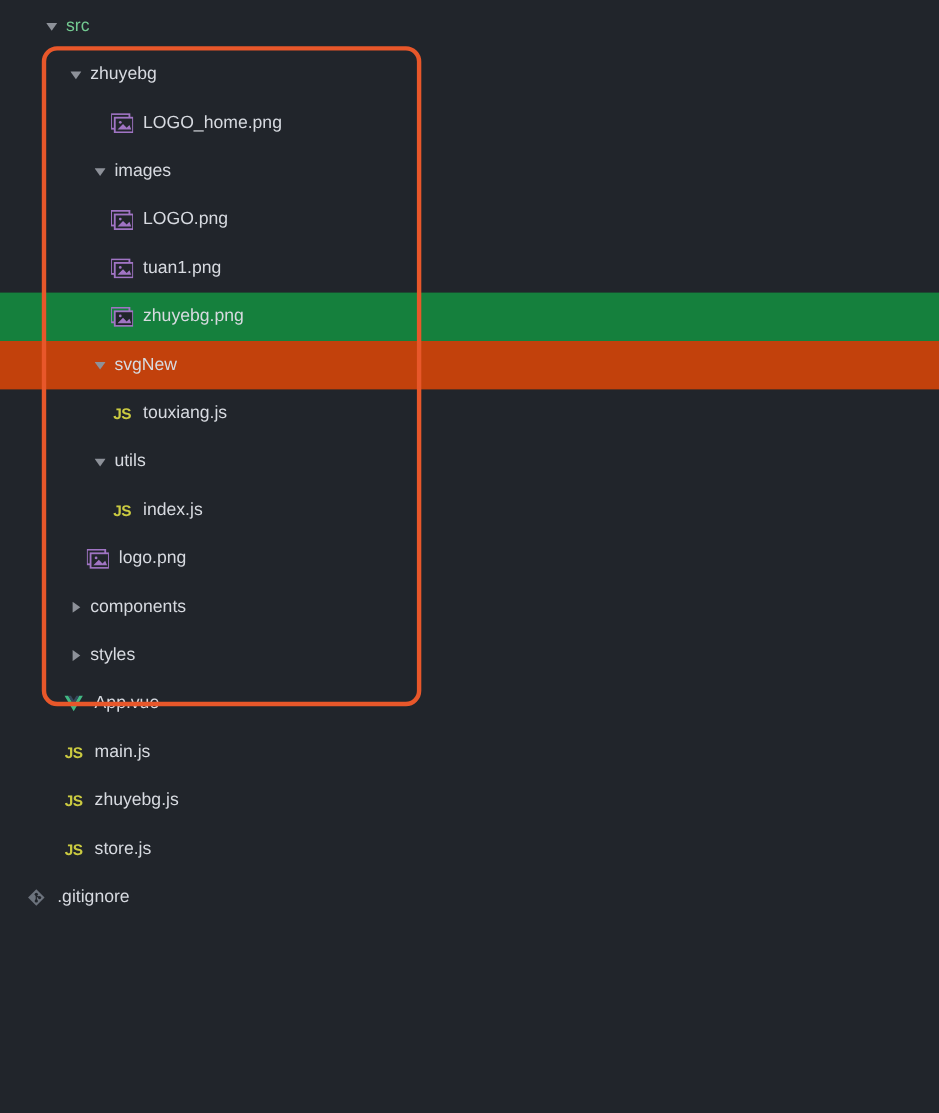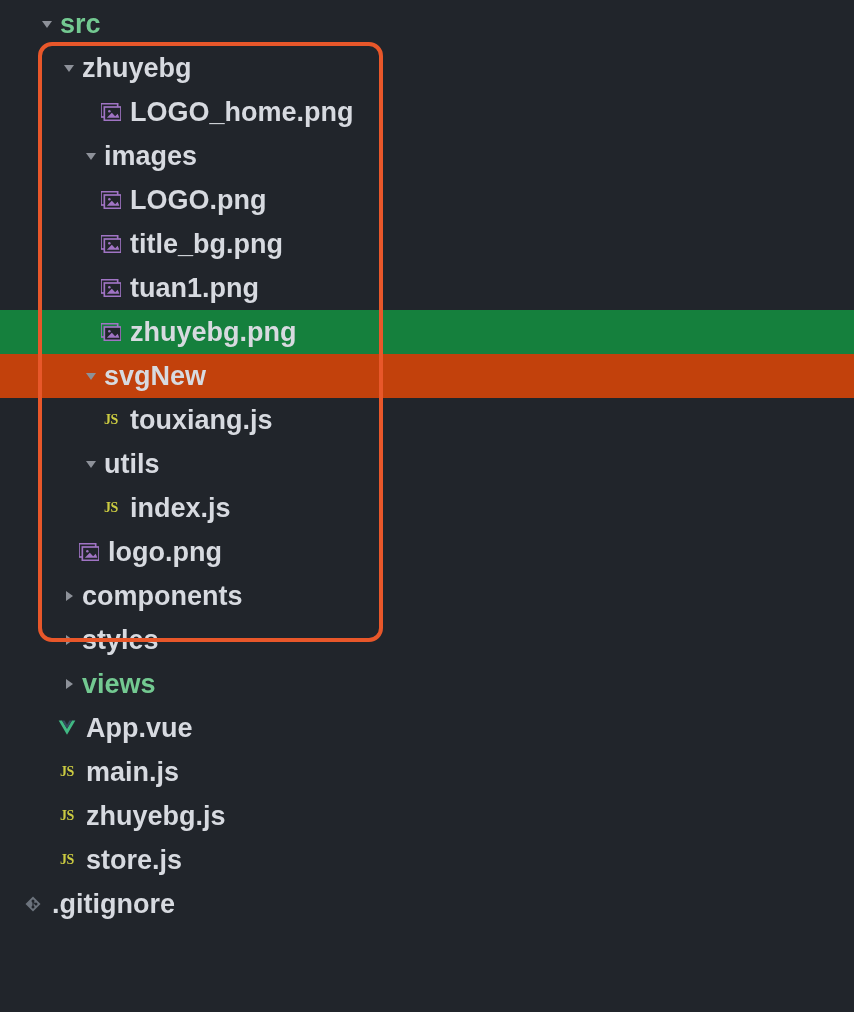--- a/index.html
+++ b/index.html
@@ -54,36 +54,35 @@
       width: 22px;
       height: 22px;
       display: inline-flex;
       align-items: center;
       justify-content: center;
       margin-right: 8px;
       flex-shrink: 0;
     }
     .label {
       color: #d7dae0;
-      font-size: 27px;
-      font-weight: bold;
+      font-size: 16px;
     }
     .label.green {
       color: #73c991;
     }
     .img-icon svg {
       width: 20px;
       height: 18px;
     }
     .js-icon {
       color: #cbcb41;
       font-weight: bold;
       font-size: 14px;
       letter-spacing: -0.5px;
-      font-family: Liberation Serif, serif;
+      font-family: Liberation Sans, sans-serif;
     }
     .vue-icon svg {
       width: 20px;
       height: 18px;
     }
     .git-icon svg {
       width: 18px;
       height: 18px;
     }
     .highlight-box {
@@ -156,32 +155,20 @@
     <div class="tree-item">
       <span class="indent" style="width:100px"></span>
       <span class="icon img-icon">
         <svg viewBox="0 0 24 20">
           <rect x="0" y="0" width="20" height="16" fill="none" stroke="#a074c4" stroke-width="2"></rect>
           <rect x="4" y="4" width="20" height="16" fill="#21252b" stroke="#a074c4" stroke-width="2"></rect>
           <circle cx="10" cy="9" r="1.5" fill="#a074c4"></circle>
           <polygon points="7,17 13,11 17,15 20,12 22,17" fill="#a074c4"></polygon>
         </svg>
       </span>
-      <span class="label">title_bg.png</span>
-    </div>
-    <div class="tree-item">
-      <span class="indent" style="width:100px"></span>
-      <span class="icon img-icon">
-        <svg viewBox="0 0 24 20">
-          <rect x="0" y="0" width="20" height="16" fill="none" stroke="#a074c4" stroke-width="2"></rect>
-          <rect x="4" y="4" width="20" height="16" fill="#21252b" stroke="#a074c4" stroke-width="2"></rect>
-          <circle cx="10" cy="9" r="1.5" fill="#a074c4"></circle>
-          <polygon points="7,17 13,11 17,15 20,12 22,17" fill="#a074c4"></polygon>
-        </svg>
-      </span>
       <span class="label">tuan1.png</span>
     </div>
     <div class="tree-item hover-row">
       <span class="indent" style="width:100px"></span>
       <span class="icon img-icon">
         <svg viewBox="0 0 24 20">
           <rect x="0" y="0" width="20" height="16" fill="none" stroke="#a074c4" stroke-width="2"></rect>
           <rect x="4" y="4" width="20" height="16" fill="#21252b" stroke="#a074c4" stroke-width="2"></rect>
           <circle cx="10" cy="9" r="1.5" fill="#a074c4"></circle>
           <polygon points="7,17 13,11 17,15 20,12 22,17" fill="#a074c4"></polygon>
@@ -239,29 +226,20 @@
       <span class="label">components</span>
     </div>
     <div class="tree-item">
       <span class="indent" style="width:62px"></span>
       <span class="arrow">
         <svg viewBox="0 0 10 10">
           <polygon points="2,0 9,5 2,10" fill="currentColor"></polygon>
         </svg>
       </span>
       <span class="label">styles</span>
-    </div>
-    <div class="tree-item">
-      <span class="indent" style="width:62px"></span>
-      <span class="arrow">
-        <svg viewBox="0 0 10 10">
-          <polygon points="2,0 9,5 2,10" fill="currentColor"></polygon>
-        </svg>
-      </span>
-      <span class="label green">views</span>
     </div>
     <div class="tree-item">
       <span class="indent" style="width:56px"></span>
       <span class="icon vue-icon">
         <svg viewBox="0 0 24 20">
           <polygon points="2,1 12,18 22,1 18,1 12,11 6,1" fill="#41b883"></polygon>
           <polygon points="6,1 12,11 18,1 15,1 12,6 9,1" fill="#35495e"></polygon>
         </svg>
       </span>
       <span class="label">App.vue</span>

